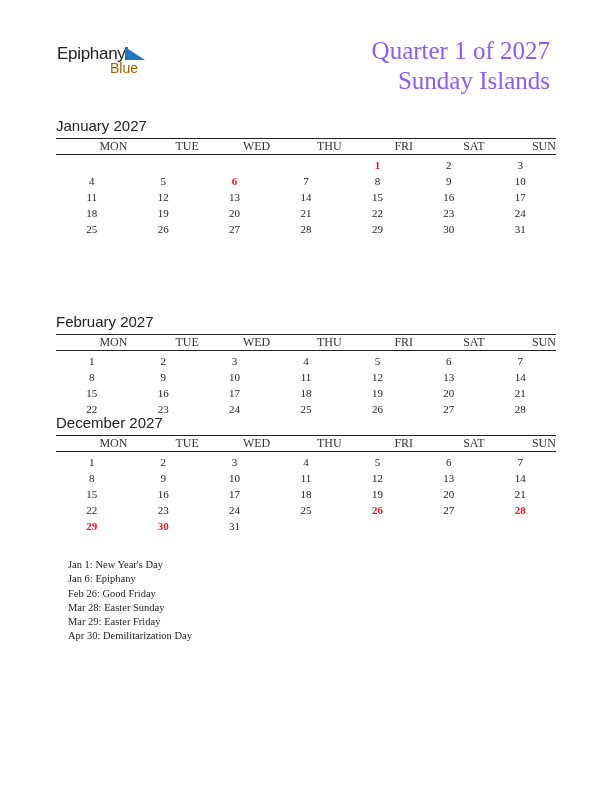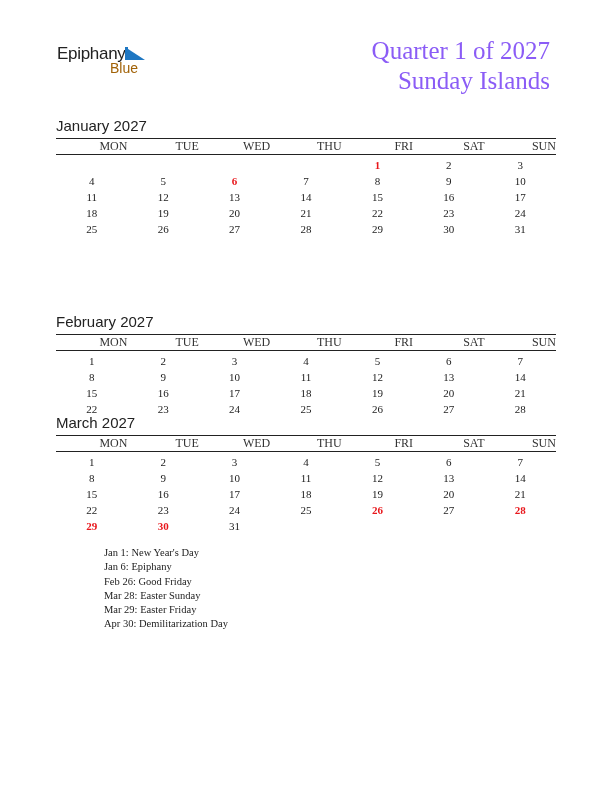--- a/index.html
+++ b/index.html
@@ -11,21 +11,21 @@
   .logo .bar { position: absolute; left: 68px; top: 3px; width: 3px; height: 13px; background: #1f77c2; }
   .title { position: absolute; right: 62px; top: 36px; text-align: right; font-family: "Liberation Serif", serif; font-size: 25px; line-height: 30px; color: #8b5cf6; }
   .month { position: absolute; left: 56px; width: 500px; }
   .month-title { text-align: left; font-family: Liberation Sans, sans-serif; font-size: 15px; height: 20px; line-height: 20px; }
   .head-row { border-top: 1.5px solid #222; border-bottom: 1.5px solid #222; display: flex; height: 15px; line-height: 15px; margin-top: 2px; }
   .head-row span { flex: 1; text-align: right; font-size: 12px; font-family: "Liberation Serif", serif; color: #333; }
   .week { display: flex; height: 16px; line-height: 16px; }
   .week span { flex: 1; text-align: center; font-size: 11px; font-family: "Liberation Serif", serif; color: #222; }
   .week span.hol { color: #e8161b; font-weight: bold; }
   .weeks { padding-top: 2px; }
-  .holidays { position: absolute; left: 68px; top: 546px; font-family: "Liberation Serif", serif; font-size: 10.5px; line-height: 14.3px; color: #222; margin-left: 36px; }
+  .holidays { position: absolute; left: 68px; top: 558px; font-family: "Liberation Serif", serif; font-size: 10.5px; line-height: 14.3px; color: #222; }
 </style>
 </head>
 <body>
 
 <div class="logo">
   <span class="general">Epiphany</span>
   <span class="bar"></span>
   <span class="tri"></span>
   <span class="blue">Blue</span>
 </div>
@@ -138,21 +138,21 @@
         <span>23</span>
         <span>24</span>
         <span>25</span>
         <span>26</span>
         <span>27</span>
         <span>28</span>
       </div>
     </div>
   </div>
 <div class="month" id="m2" style="top:413px;">
-    <div class="month-title">March 2027</div>
+    <div class="month-title">December 2027</div>
     <div class="head-row">
       <span>MON</span>
       <span>TUE</span>
       <span>WED</span>
       <span>THU</span>
       <span>FRI</span>
       <span>SAT</span>
       <span>SUN</span>
     </div>
     <div class="weeks">

